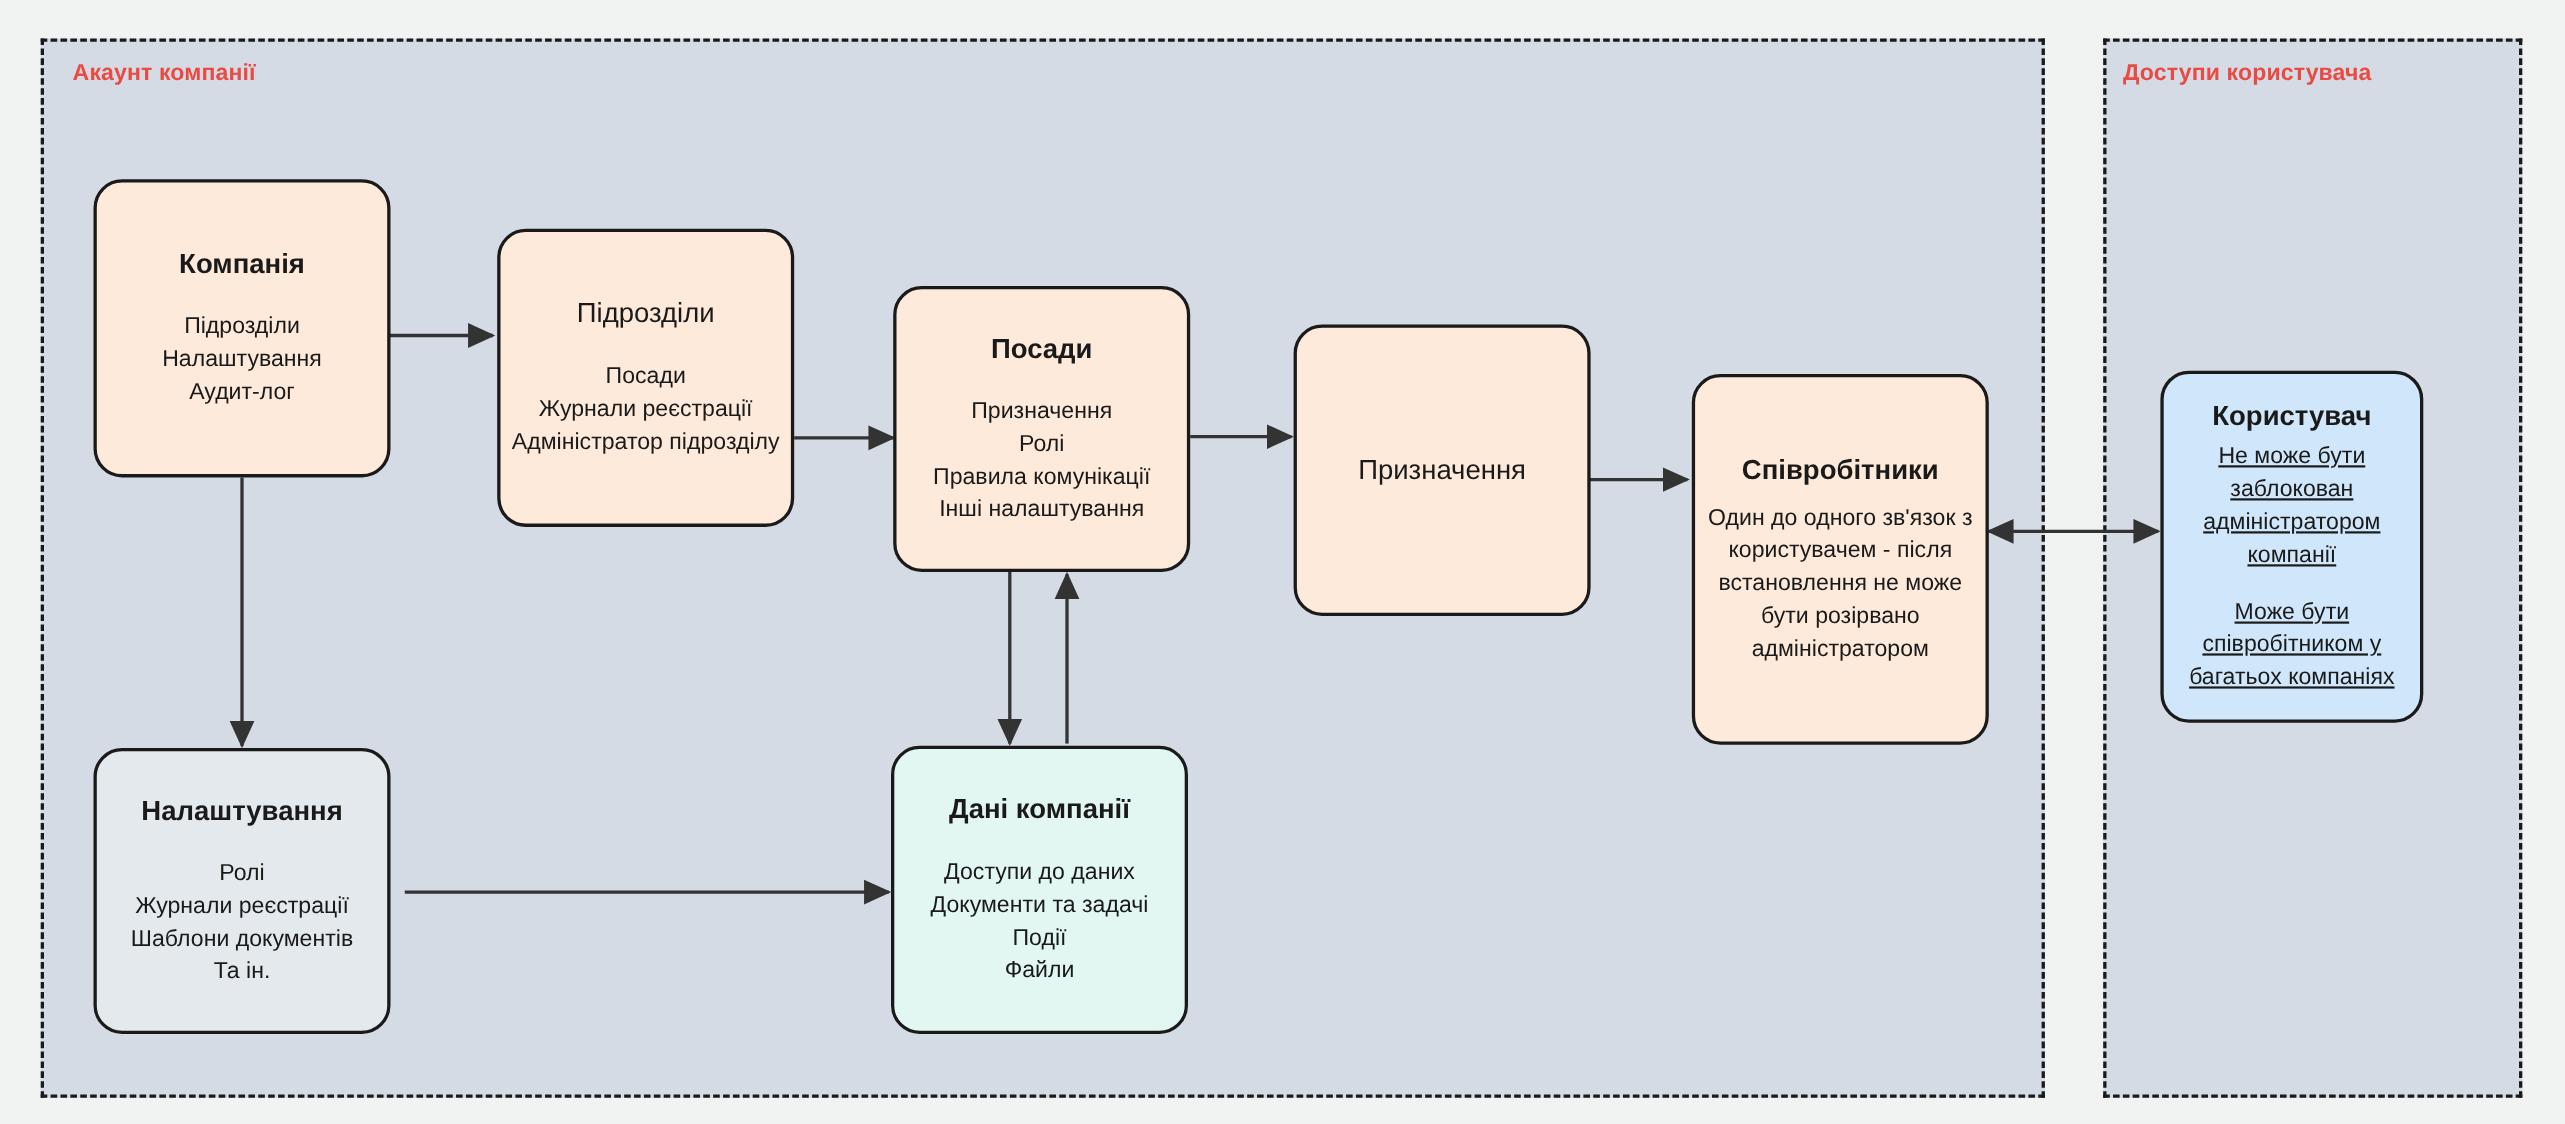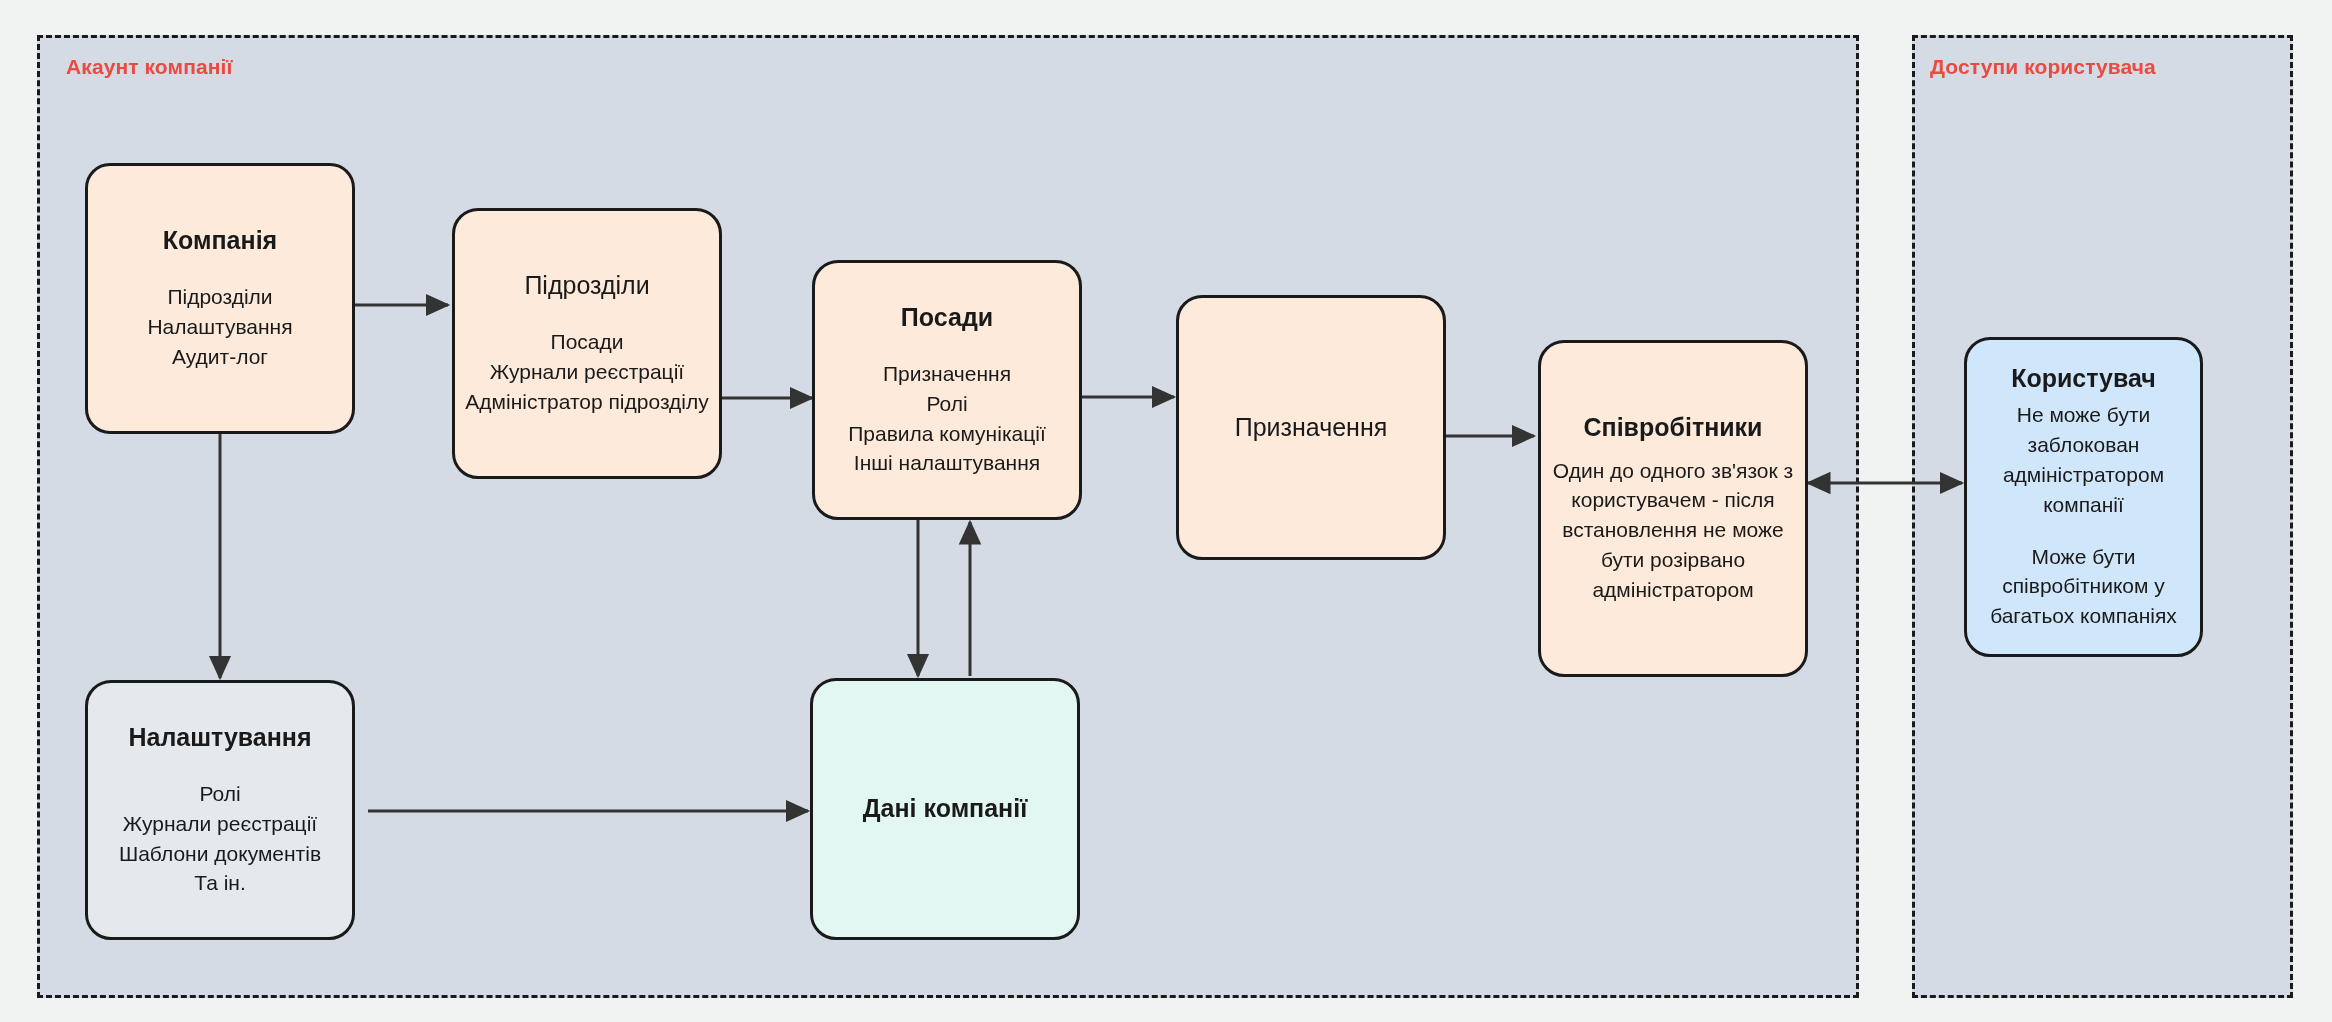--- a/index.html
+++ b/index.html
@@ -106,21 +106,21 @@
 
     <path d="M 220 434 L 220 678" stroke="#333333" stroke-width="3" fill="none" marker-end="url(#ah)"></path>
 
     <path d="M 368 811 L 808 811" stroke="#333333" stroke-width="3" fill="none" marker-end="url(#ah)"></path>
 
     <path d="M 918 520 L 918 676" stroke="#333333" stroke-width="3" fill="none" marker-end="url(#ah)"></path>
 
     <path d="M 970 676 L 970 522" stroke="#333333" stroke-width="3" fill="none" marker-end="url(#ah)"></path>
   </svg>
 
-  <div class="node fill-peach" style="left:85px; top:163px; width:270px; height:271px;border-radius:25px;">
+  <div class="node fill-peach" style="left:85px; top:163px; width:270px; height:271px;">
     <div class="title bold">Компанія</div>
     <div class="body">
       <span class="ln">Підрозділи</span>
       <span class="ln">Налаштування</span>
       <span class="ln">Аудит-лог</span>
     </div>
   </div>
 
   <div class="node fill-peach" style="left:452px; top:208px; width:270px; height:271px;">
     <div class="title normal">Підрозділи</div>
@@ -151,21 +151,21 @@
       <span class="ln">Один до одного зв'язок з</span>
       <span class="ln">користувачем - після</span>
       <span class="ln">встановлення не може</span>
       <span class="ln">бути розірвано</span>
       <span class="ln">адміністратором</span>
     </div>
   </div>
 
   <div class="node fill-blue" style="left:1964px; top:337px; width:239px; height:320px;">
     <div class="title bold">Користувач</div>
-    <div class="body" style="margin-top:6px;">
+    <div class="body" style="margin-top:6px;text-decoration:underline;">
       <span class="ln">Не може бути</span>
       <span class="ln">заблокован</span>
       <span class="ln">адміністратором</span>
       <span class="ln">компанії</span>
       <span class="spacer"></span>
       <span class="ln">Може бути</span>
       <span class="ln">співробітником у</span>
       <span class="ln">багатьох компаніях</span>
     </div>
   </div>
@@ -175,15 +175,21 @@
     <div class="body">
       <span class="ln">Ролі</span>
       <span class="ln">Журнали реєстрації</span>
       <span class="ln">Шаблони документів</span>
       <span class="ln">Та ін.</span>
     </div>
   </div>
 
   <div class="node fill-mint" style="left:810px; top:678px; width:270px; height:262px;">
     <div class="title bold">Дані компанії</div>
+    <div class="body">
+      <span class="ln">Доступи до даних</span>
+      <span class="ln">Документи та задачі</span>
+      <span class="ln">Події</span>
+      <span class="ln">Файли</span>
+    </div>
   </div>
 
 </div>
 
 </body></html>

